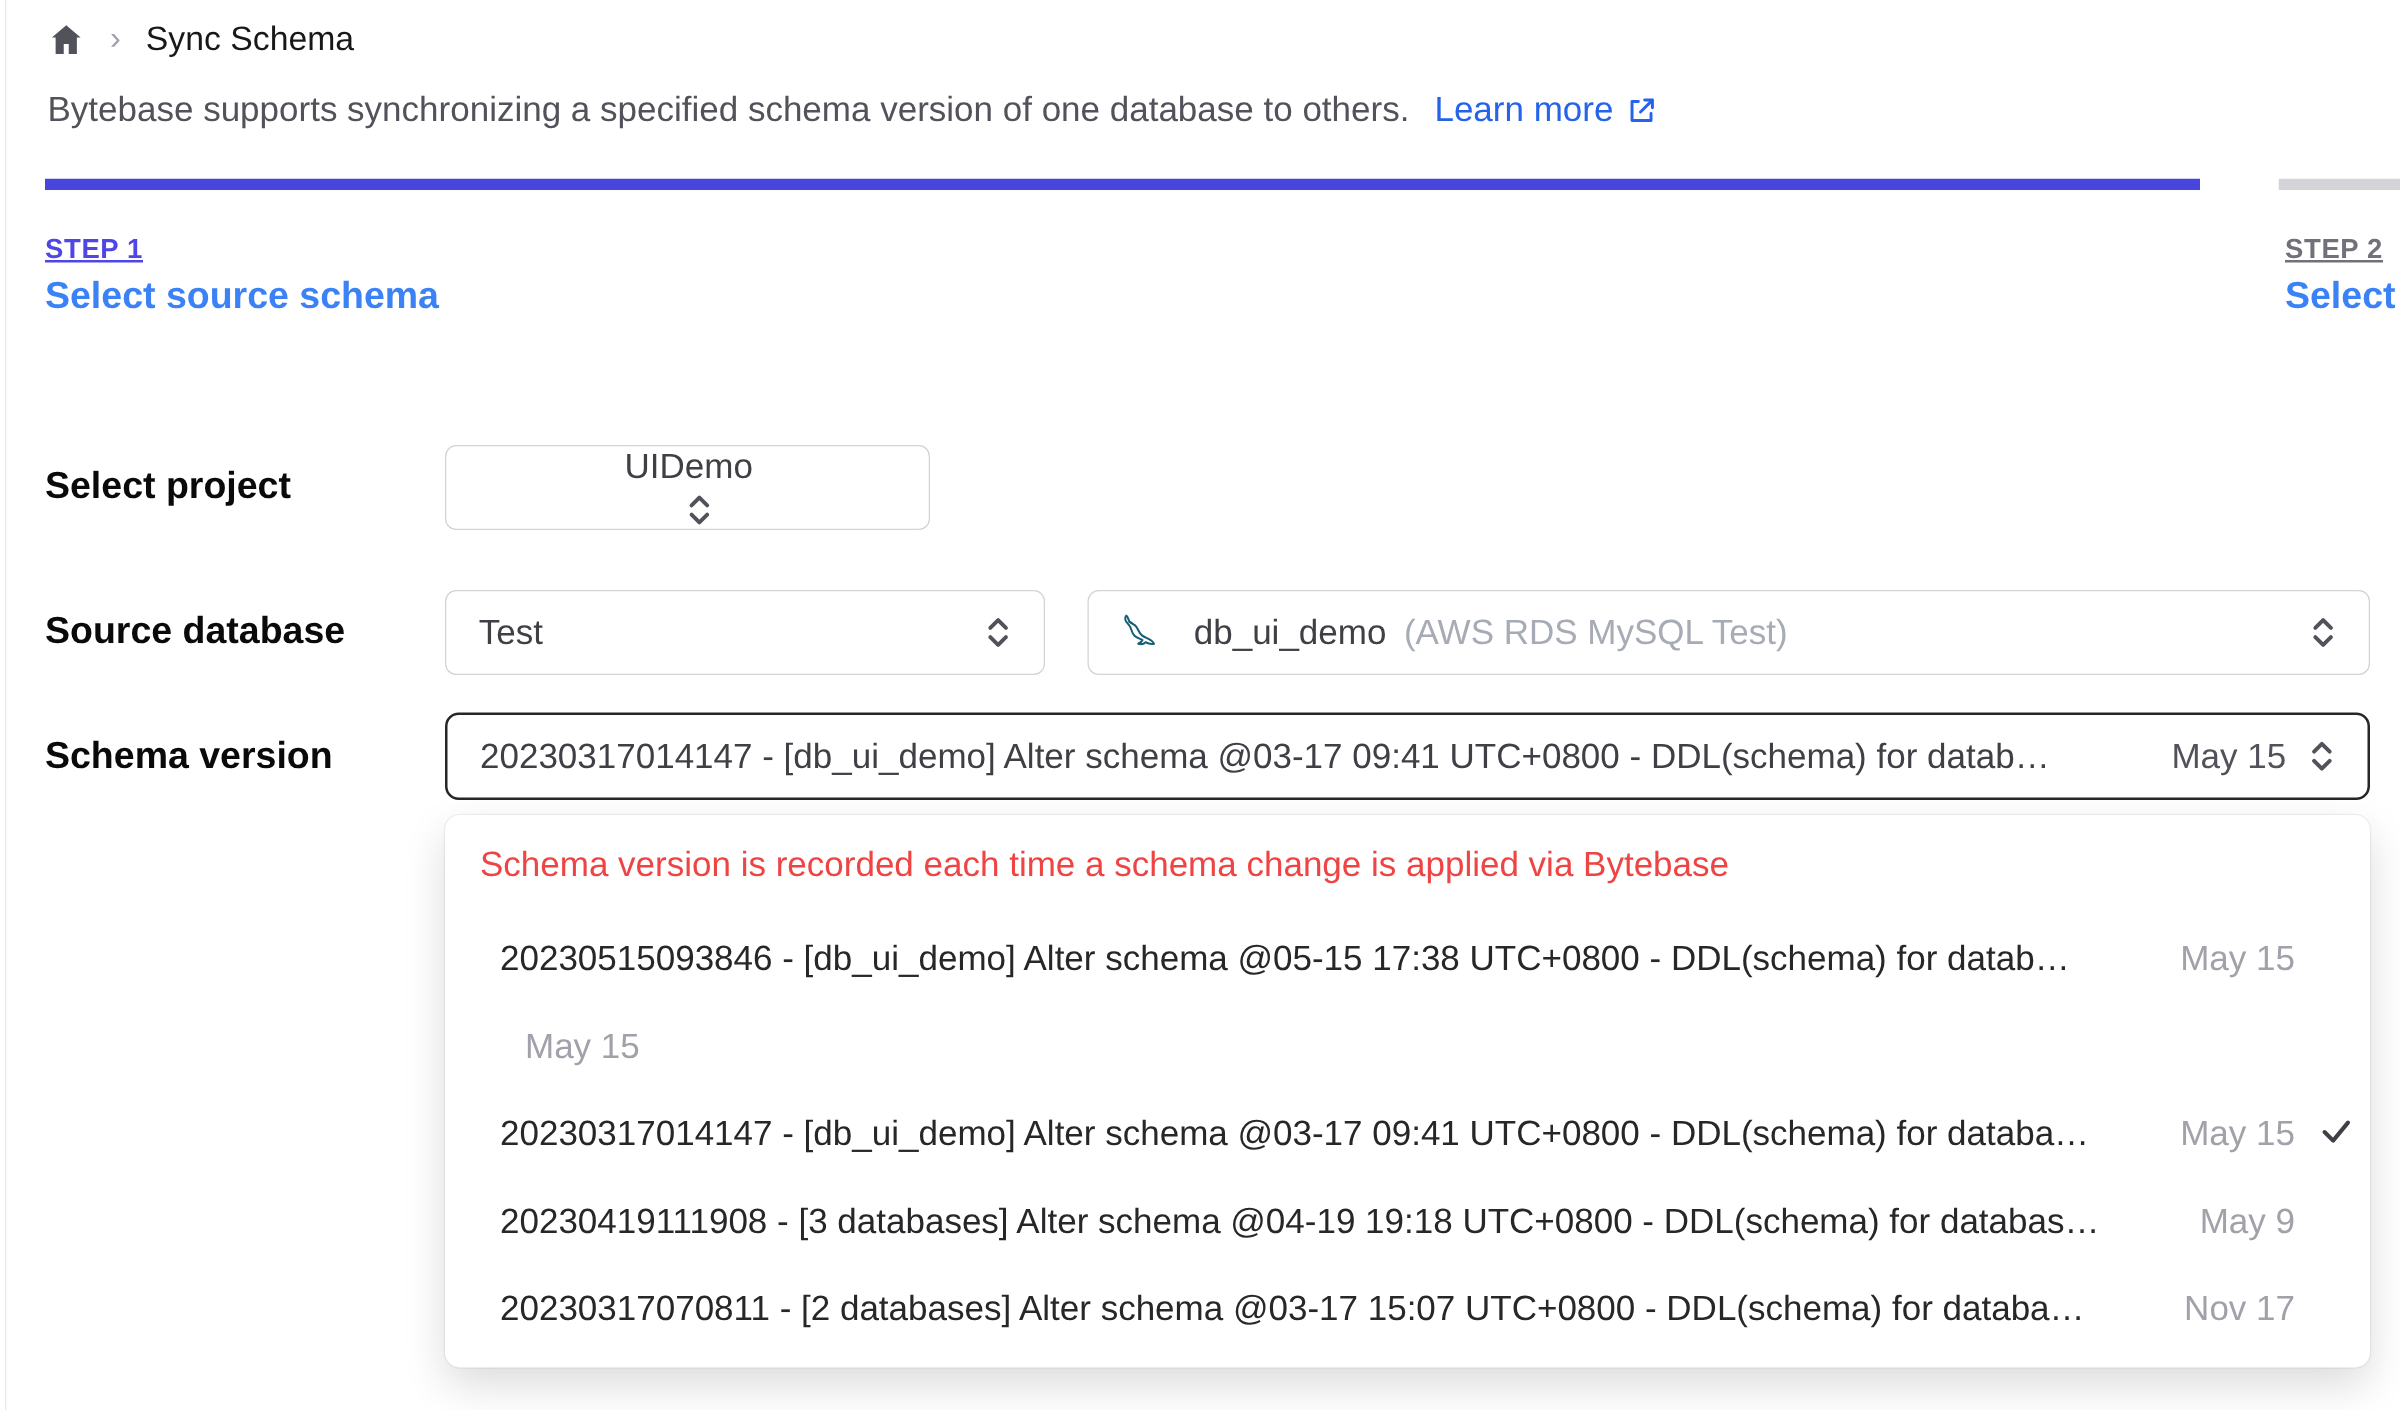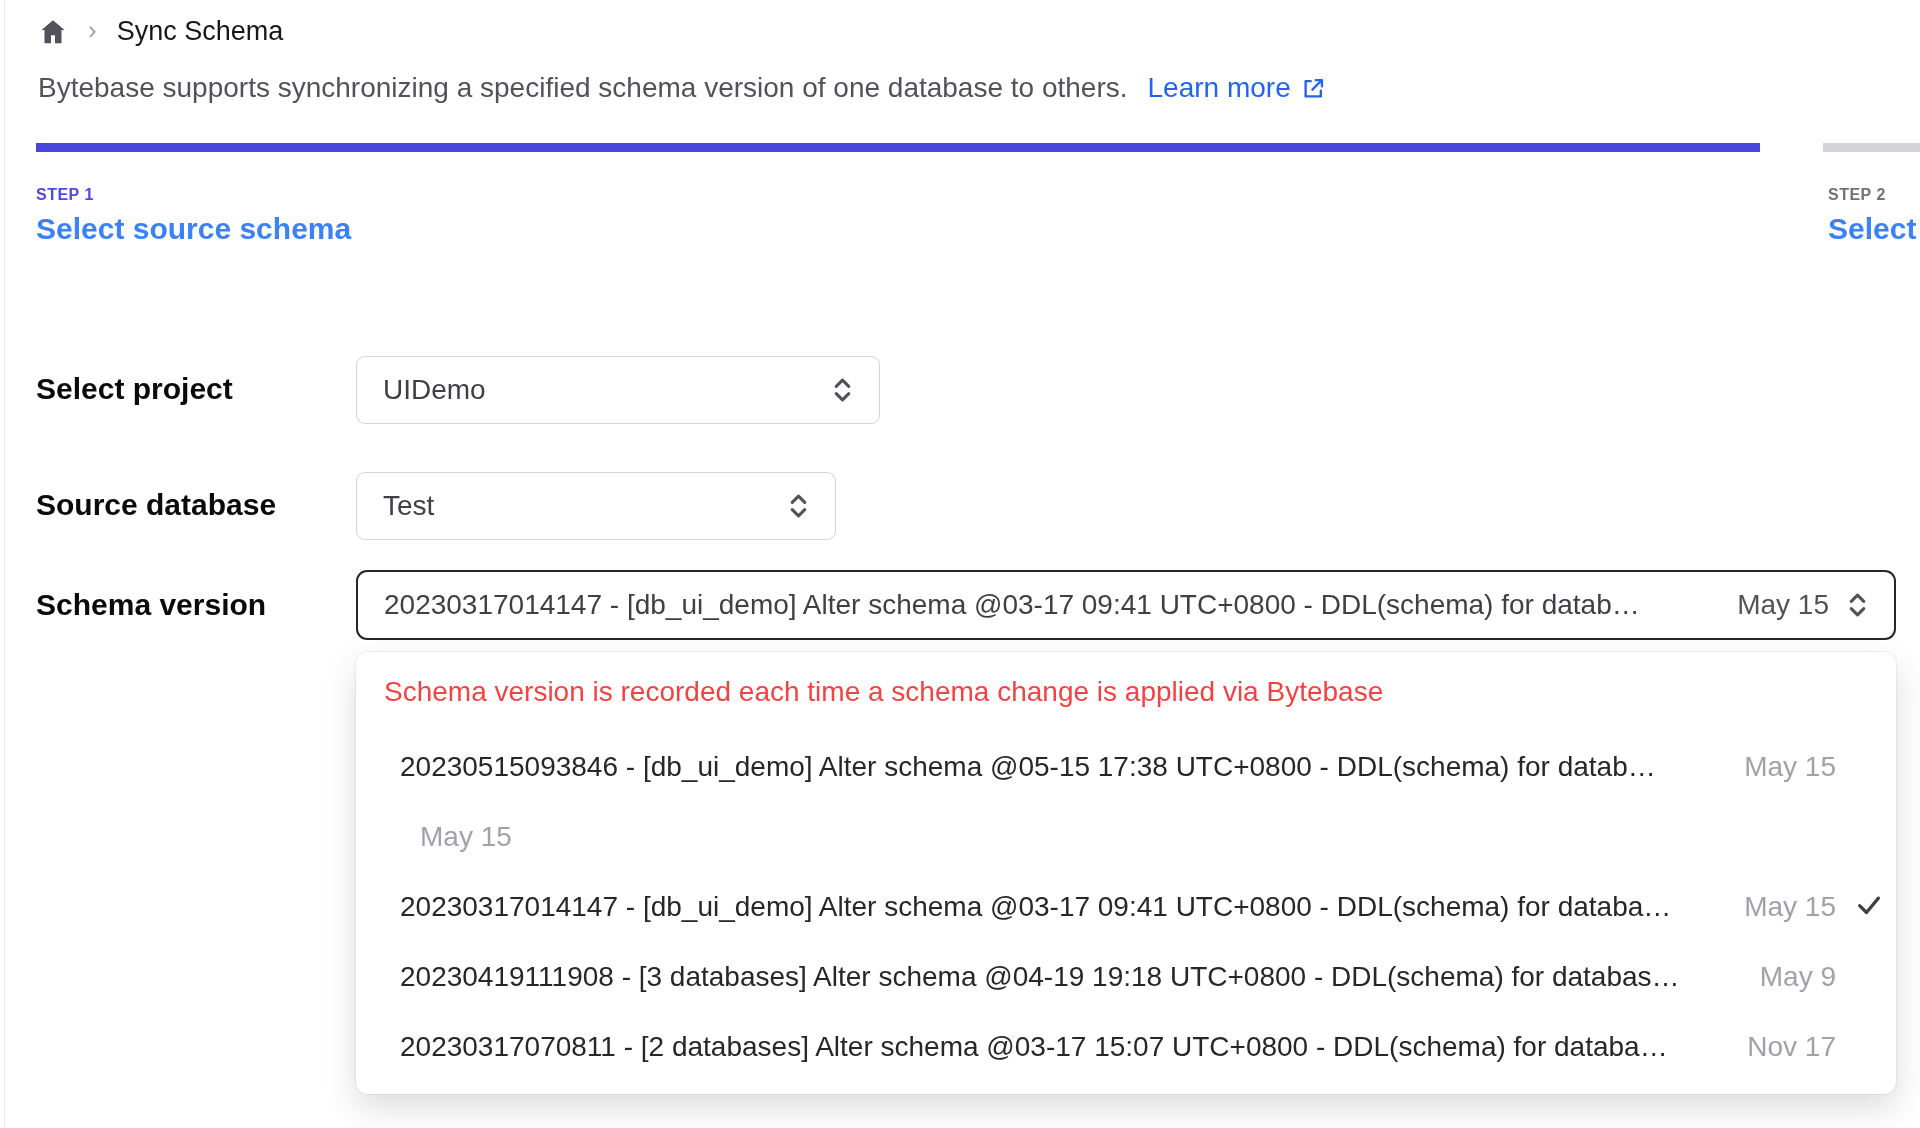--- a/index.html
+++ b/index.html
@@ -19,36 +19,36 @@
            font-size:28px; color:#52525b; white-space:nowrap; }
   .intro a.learn { color:#2563eb; text-decoration:none; display:inline-flex; align-items:center; gap:9px; cursor:pointer; }
 
   
   .bar { position:absolute; top:143px; height:9px; }
   .bar-blue { left:36px; width:1724px; background:#4845dd; }
   .bar-gray { left:1823px; width:120px; background:#d4d4d8; }
 
   
   .step { position:absolute; top:186px; }
-  .step .step-label { font-size:16px; font-weight:700; letter-spacing:.5px; }
+  .step .step-label { font-size:22px; font-weight:700; letter-spacing:.5px;text-decoration:underline; }
   .step .step-title { margin-top:8px; font-size:30px; font-weight:700; color:#3b82f6; white-space:nowrap; }
   .step-1 { left:36px; }
   .step-1 .step-label { color:#4f46e5; }
   .step-2 { left:1828px; width:200px; }
   .step-2 .step-label { color:#71717a; }
 
   
   .field-label { position:absolute; left:36px; font-size:30px; font-weight:600; color:#0a0a0a; }
   .select { position:absolute; display:flex; align-items:center; background:#fff;
             border:1px solid #d4d4d8; border-radius:9px; height:68px; padding:0 24px 0 26px;
             cursor:pointer; }
   .select .value { font-size:28px; color:#3f3f46; flex:1; white-space:nowrap; overflow:hidden; }
   .select .chev { flex:0 0 auto; margin-left:16px; display:flex; align-items:center; }
 
-  .sel-project  { left:356px; top:356px; width:524px; }
+  .sel-project  { left:356px; top:356px; width:388px;flex-direction:column; }
   .lbl-project  { top:372px; }
 
   .sel-env      { left:356px; top:472px; width:480px;gap:16px; }
   .sel-db       { left:870px; top:472px; width:1026px; }
   .lbl-source   { top:488px; }
   .sel-db .dbname { font-size:28px; color:#3f3f46; font-weight:500; margin-right:14px; white-space:nowrap; }
   .sel-db .dbdetail { font-size:28px; color:#a6abb5; flex:1; white-space:nowrap; overflow:hidden; }
   .dolphin { margin-right:16px; display:flex; align-items:center; }
 
   .sel-version  { left:356px; top:570px; width:1540px; height:70px; border:2.5px solid #26262b; border-radius:11px; }
@@ -123,20 +123,36 @@
   <div class="field-label lbl-source">Source database</div>
   <div class="select sel-env">
     <span class="value">Test</span>
     <span class="chev">
       <svg width="25" height="30" viewBox="0 0 24 28" fill="none" stroke="#52525b" stroke-width="3" stroke-linecap="round" stroke-linejoin="round">
         <path d="M6 10.5 12 4.5 18 10.5"></path>
           <path d="M6 17.5 12 23.5 18 17.5"></path>
       </svg>
     </span>
   </div>
+  <div class="select sel-db">
+    <span class="dolphin">
+      <svg width="42" height="34" viewBox="0 0 42 34" fill="#ffffff" stroke="#155e75" stroke-width="1.6" stroke-linejoin="round">
+        <path d="M4 3.5c2 1.5 1.2 3.4 3 5.2 1.4 1.4 3.4 1.7 4.8 3.4 1.8 2.2 2.2 5.2 5 7.4 2.2 1.7 5 2.3 7.2 3.9.9.7 1.7 1.6 2.2 2.6-2.4.4-4.7-.1-6.7-1.2-1.3 1.3-3.7 1.8-5.9 1.2 1.6-.8 2.8-1.7 3.4-3-2.1-1.2-4.7-1.7-6.4-3.4-2.4-2.3-2.3-5.5-4-8-1.1-1.7-2.9-2.8-3.4-4.9-.3-1.3.1-2.4.8-3.2z"></path>
+        <path d="M6.5 8.5c.9 0 1.6.4 2.1 1" fill="none" stroke-linecap="round"></path>
+      </svg>
+    </span>
+    <span class="dbname">db_ui_demo</span>
+    <span class="dbdetail">(AWS RDS MySQL Test)</span>
+    <span class="chev">
+      <svg width="25" height="30" viewBox="0 0 24 28" fill="none" stroke="#52525b" stroke-width="3" stroke-linecap="round" stroke-linejoin="round">
+        <path d="M6 10.5 12 4.5 18 10.5"></path>
+          <path d="M6 17.5 12 23.5 18 17.5"></path>
+      </svg>
+    </span>
+  </div>
 
   <div class="field-label lbl-version">Schema version</div>
   <div class="select sel-version">
     <span class="value">20230317014147 - [db_ui_demo] Alter schema @03-17 09:41 UTC+0800 - DDL(schema) for datab…</span>
     <span class="vdate">May 15</span>
     <span class="chev">
       <svg width="25" height="30" viewBox="0 0 24 28" fill="none" stroke="#52525b" stroke-width="3" stroke-linecap="round" stroke-linejoin="round">
         <path d="M6 10.5 12 4.5 18 10.5"></path>
           <path d="M6 17.5 12 23.5 18 17.5"></path>
       </svg>

